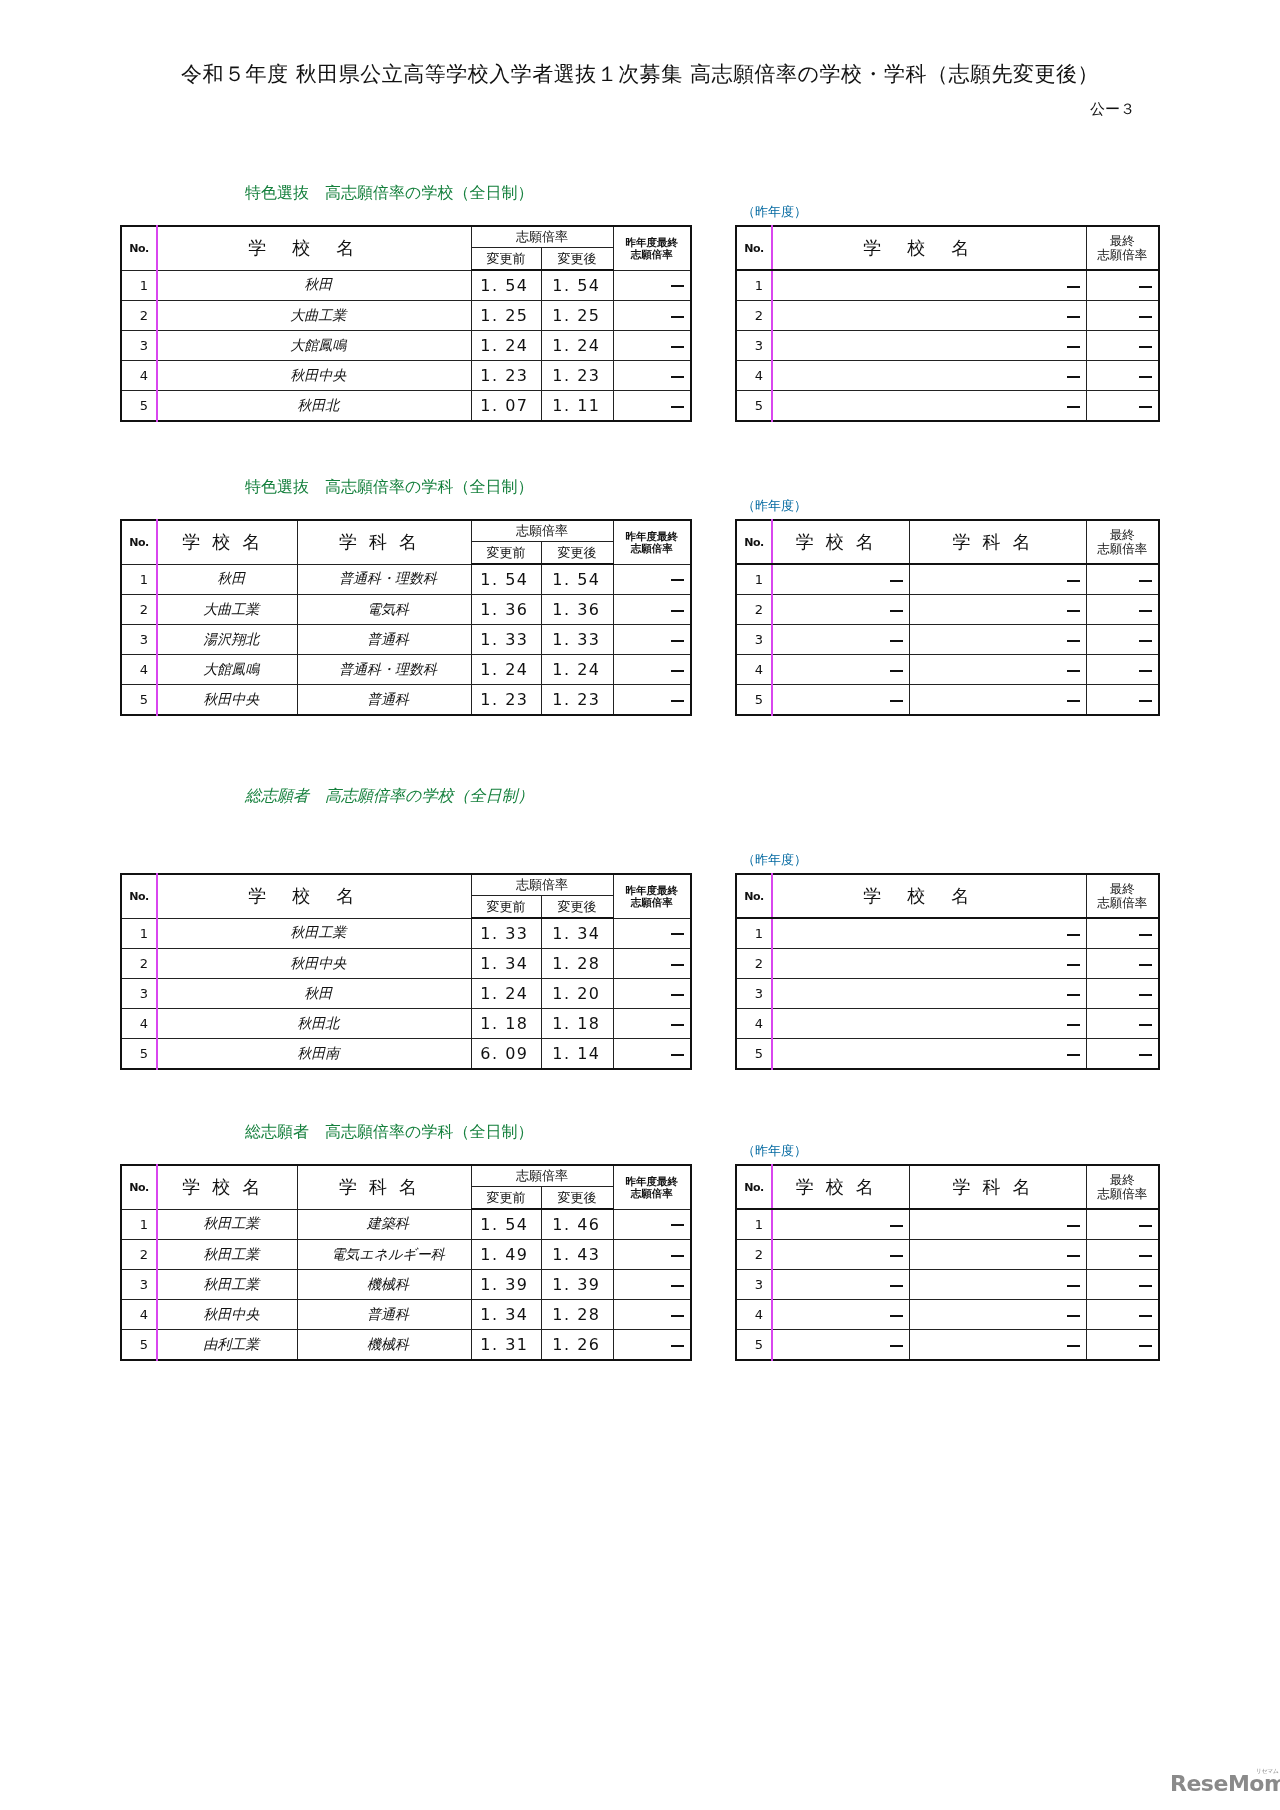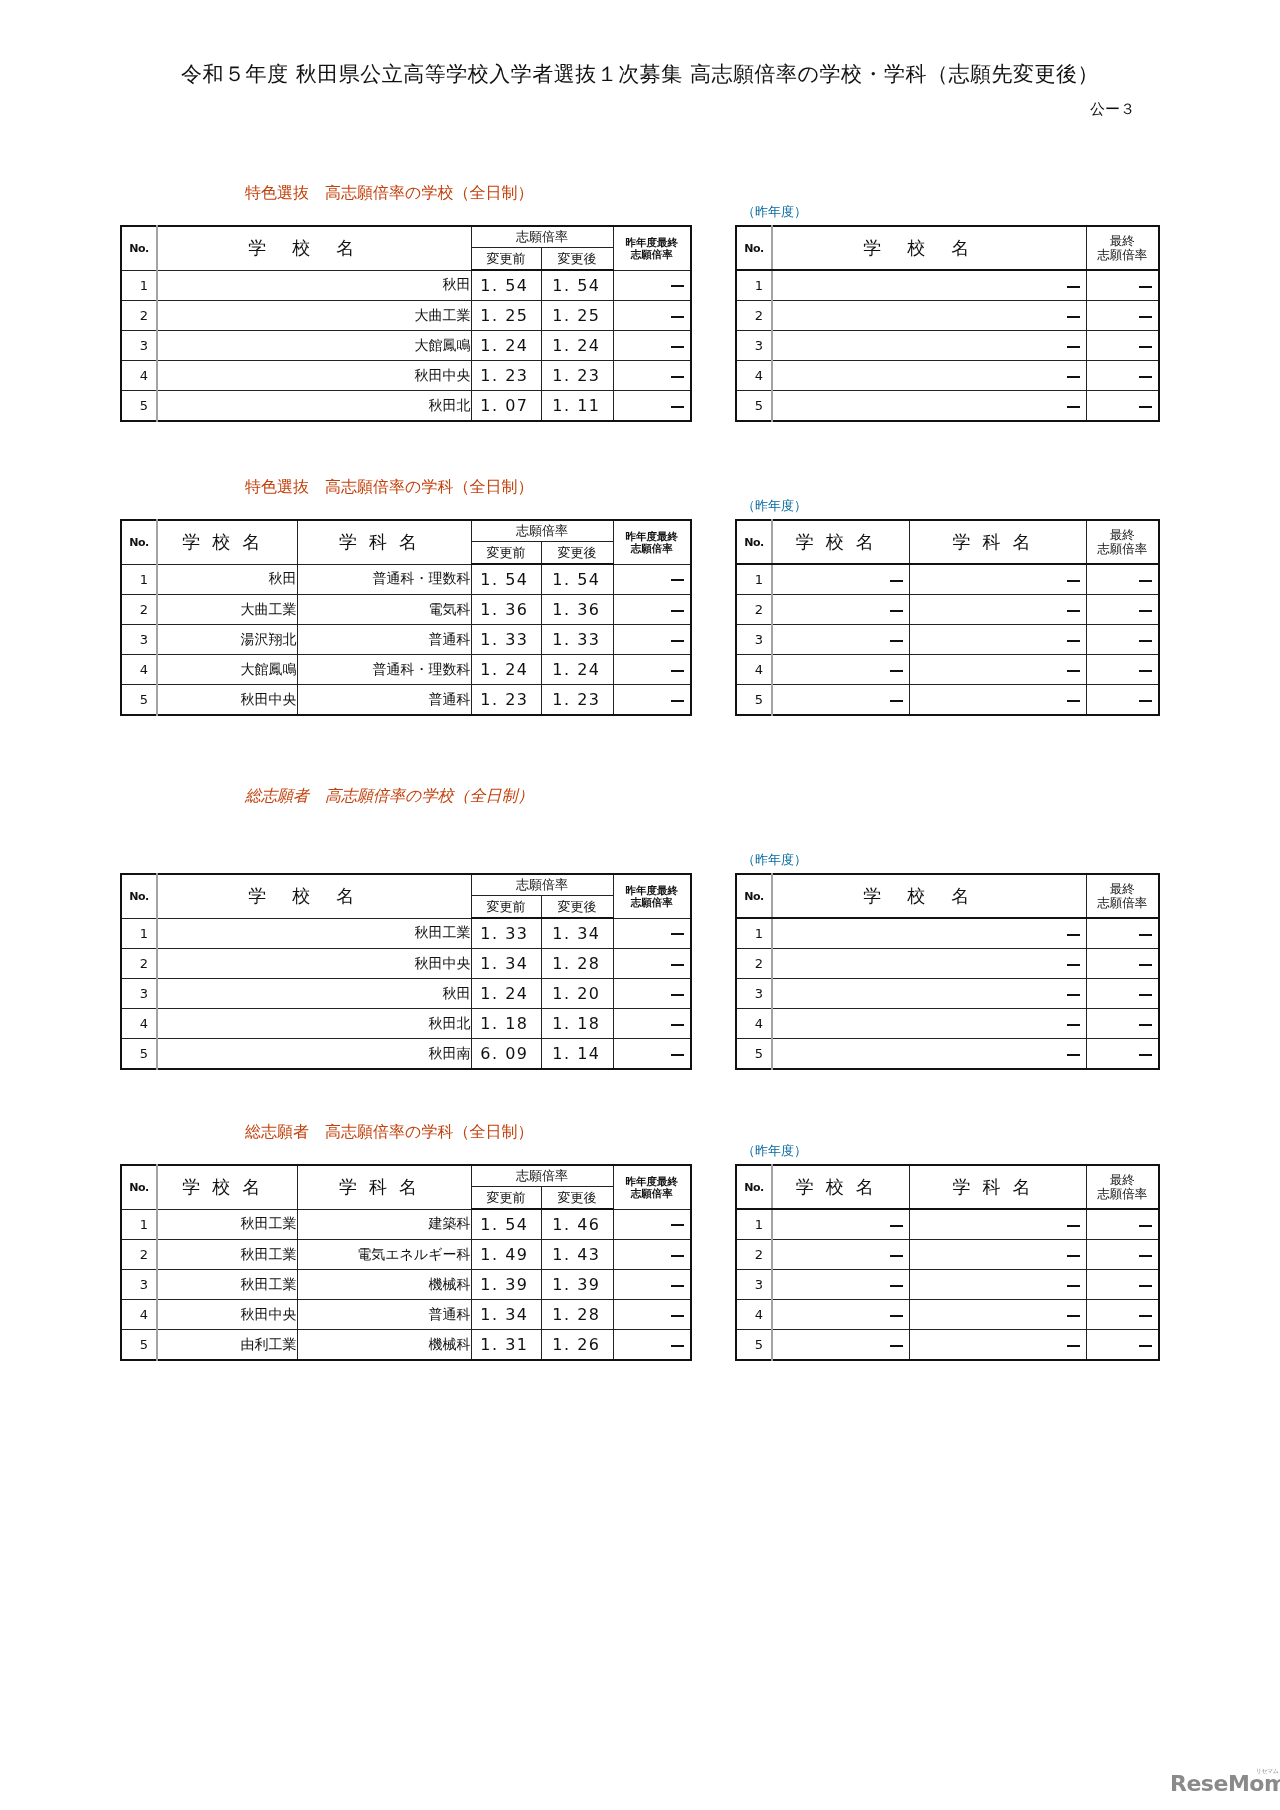--- a/index.html
+++ b/index.html
@@ -8,45 +8,45 @@
     font-family: "DejaVu Sans", "Liberation Sans", sans-serif; color: #111;
   }
   .doc-title {
     position: absolute; top: 60px; left: 0; width: 1280px; text-align: center;
     font-size: 21px; letter-spacing: 0.5px; color: #111;
   }
   .page-code {
     position: absolute; top: 100px; left: 1090px; font-size: 15px; color: #111;
   }
   .section-title {
-    position: absolute; left: 245px; font-size: 16px; color: #c2410c; white-space: pre;
+    position: absolute; left: 245px; font-size: 16px; color: #15803d; white-space: pre;
   }
   .prev-label {
     position: absolute; left: 742px; font-size: 13px; color: #0369a1;
   }
   table.grid {
     position: absolute; border-collapse: collapse; table-layout: fixed;
     border: 2.5px solid #111; background: #fff;
   }
   table.grid th, table.grid td {
     border: 1px solid #222; padding: 0; overflow: hidden; white-space: nowrap;
   }
   table.grid thead tr:last-child th, table.grid thead tr.single th { border-bottom: 2.5px solid #111; }
   table.grid th { font-weight: normal; text-align: center; vertical-align: middle; }
-  table.grid .no-col { border-right: 2px solid #a3a3a3; }
+  table.grid .no-col { border-right: 2px solid #d946ef; }
   table.grid th.no-h { font-size: 11px; font-weight: bold; letter-spacing: -0.5px; }
   table.grid th.name-h { font-size: 18px; letter-spacing: 26px; }
   table.grid th.name-h.narrow { letter-spacing: 12px; }
   table.grid th.ratio-h { font-size: 13px; height: 20px; }
   table.grid th.sub-h { font-size: 13px; height: 21px; }
   table.grid th.prev-h { font-size: 10.5px; font-weight: bold; line-height: 12px; }
   table.grid th.final-h { font-size: 12.5px; line-height: 14px; }
   table.grid td { height: 29px; font-size: 14px; }
   table.grid td.no { text-align: right; padding-right: 8px; font-size: 13px; }
-  table.grid td.txt { text-align: right; padding-left: 8px; }
+  table.grid td.txt { text-align: center; padding-left: 8px; font-style: italic; }
   table.grid td.num { text-align: right; padding-right: 12px; font-size: 16px; letter-spacing: 1.5px; }
   table.grid td.dash { text-align: right; padding-right: 6px; font-size: 14px; }
   .dash-glyph { display: inline-block; width: 13px; height: 2px; background: #111; vertical-align: middle; }
   .watermark {
     position: absolute; left: 1170px; top: 1771px; font-size: 22px; font-weight: bold;
     color: #8a8a8a; letter-spacing: -0.5px;
   }
   .watermark small { font-size: 6px; position: absolute; right: 8px; top: -4px; font-weight: normal; }
 </style>
 </head>

